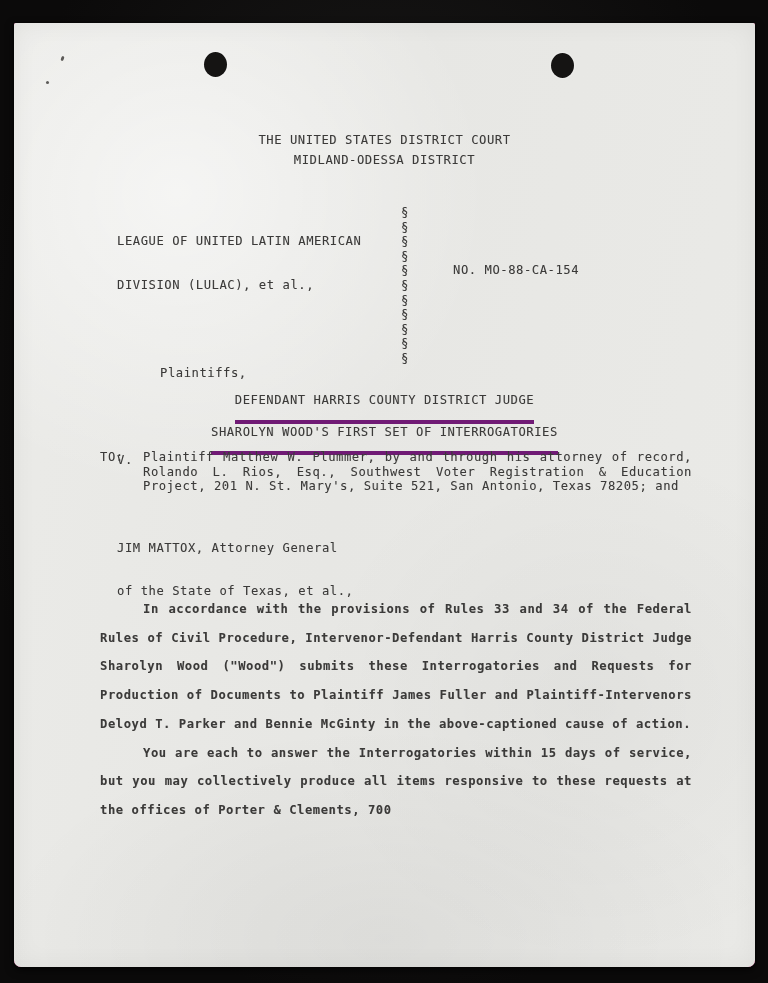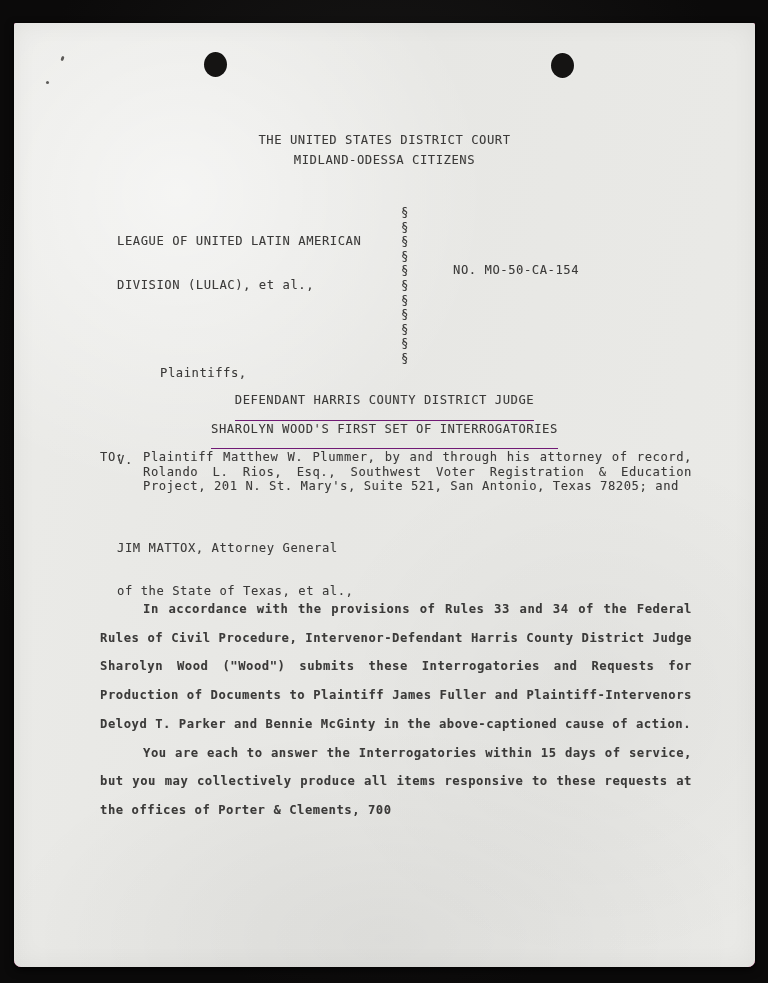--- a/index.html
+++ b/index.html
@@ -124,21 +124,21 @@
   #doc-title {
     position: absolute;
     left: 0; right: 0;
     top: 369px;
     text-align: center;
     line-height: 16.5px;
   }
   #doc-title div {
     display: inline-block;
     white-space: pre;
-    border-bottom: 1px solid #701a75;
+    border-bottom: 4px solid #701a75;
     padding-bottom: 11px;
   }
 
   
   #to-block {
     position: absolute;
     left: 86px;
     top: 427px;
     width: 592px;
   }
@@ -189,21 +189,21 @@
 
   <div class="hole" id="hole-left"></div>
   <div class="hole" id="hole-right"></div>
   <div class="speck" id="speck-a"></div>
   <div class="speck" id="speck-b"></div>
 
   <div id="typed">
 
     <div class="court-header">
       <div>THE UNITED STATES DISTRICT COURT</div>
-      <div>MIDLAND-ODESSA CITIZENS</div>
+      <div>MIDLAND-ODESSA DISTRICT</div>
     </div>
 
     <div id="caption">
 
       <div id="caption-parties">
         <div>LEAGUE OF UNITED LATIN AMERICAN</div>
         <div>DIVISION (LULAC), et al.,</div>
         <div class="cap-gap"></div>
         <div class="cap-indent">Plaintiffs,</div>
         <div class="cap-gap"></div>
@@ -219,21 +219,21 @@
 §
 §
 §
 §
 §
 §
 §
 §
 §</div>
 
-      <div id="caption-cause">NO. MO-50-CA-154</div>
+      <div id="caption-cause">NO. MO-88-CA-154</div>
     </div>
 
     <div id="doc-title">
       <div>DEFENDANT HARRIS COUNTY DISTRICT JUDGE</div><br>
       <div>SHAROLYN WOOD'S FIRST SET OF INTERROGATORIES</div>
     </div>
 
     <div id="to-block">
       <div class="to-row to-para">
         <span id="to-label">TO:</span>

